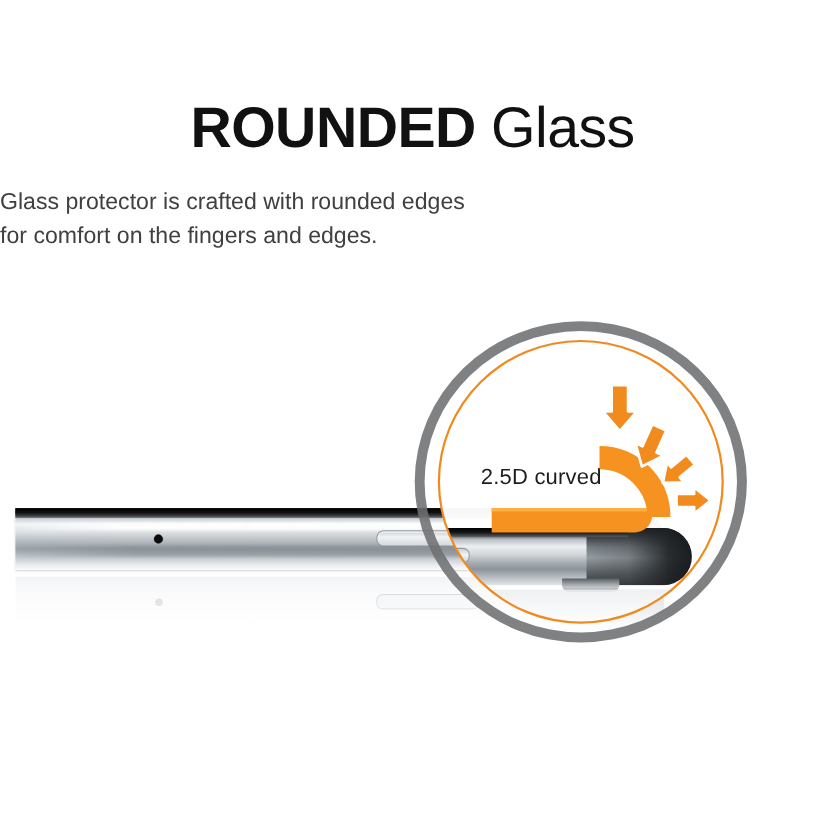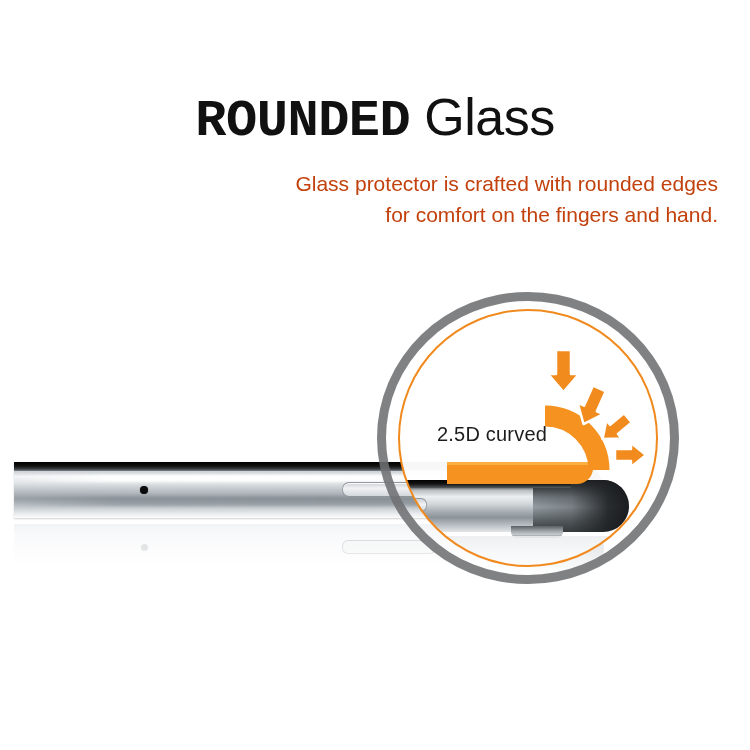--- a/index.html
+++ b/index.html
@@ -26,36 +26,35 @@
     width: 750px;
     text-align: center;
     font-size: 52px;
     line-height: 1.05;
     color: #111111;
     letter-spacing: -0.5px;
     white-space: nowrap;
   }
   .headline .hl-bold {
     font-weight: 700;
-    font-family: Liberation Mono, monospace;
   }
   .headline .hl-light {
     font-weight: 400;
   }
 
   
   .subtitle {
     position: absolute;
     left: 0;
     top: 168px;
     width: 718px;
-    text-align: right;
+    text-align: left;
     font-size: 21px;
     line-height: 31px;
-    color: #c2410c;
+    color: #404040;
     font-weight: 400;
   }
   .subtitle .sub-line {
     display: block;
   }
 
   
   .stage {
     position: absolute;
     left: 0;
@@ -402,21 +401,21 @@
 <body>
 
 <div class="canvas">
 
   <div class="headline">
     <span class="hl-bold">ROUNDED</span><span class="hl-light"> Glass</span>
   </div>
 
   <div class="subtitle">
     <span class="sub-line">Glass protector is crafted with rounded edges</span>
-    <span class="sub-line">for comfort on the fingers and hand.</span>
+    <span class="sub-line">for comfort on the fingers and edges.</span>
   </div>
 
   <div class="stage">
 
     <div class="phone-wrap">
       <div class="phone-body"></div>
       <div class="phone-cap"></div>
       <div class="phone-screen-edge"></div>
       <div class="phone-highlight"></div>
       <div class="phone-shade"></div>

